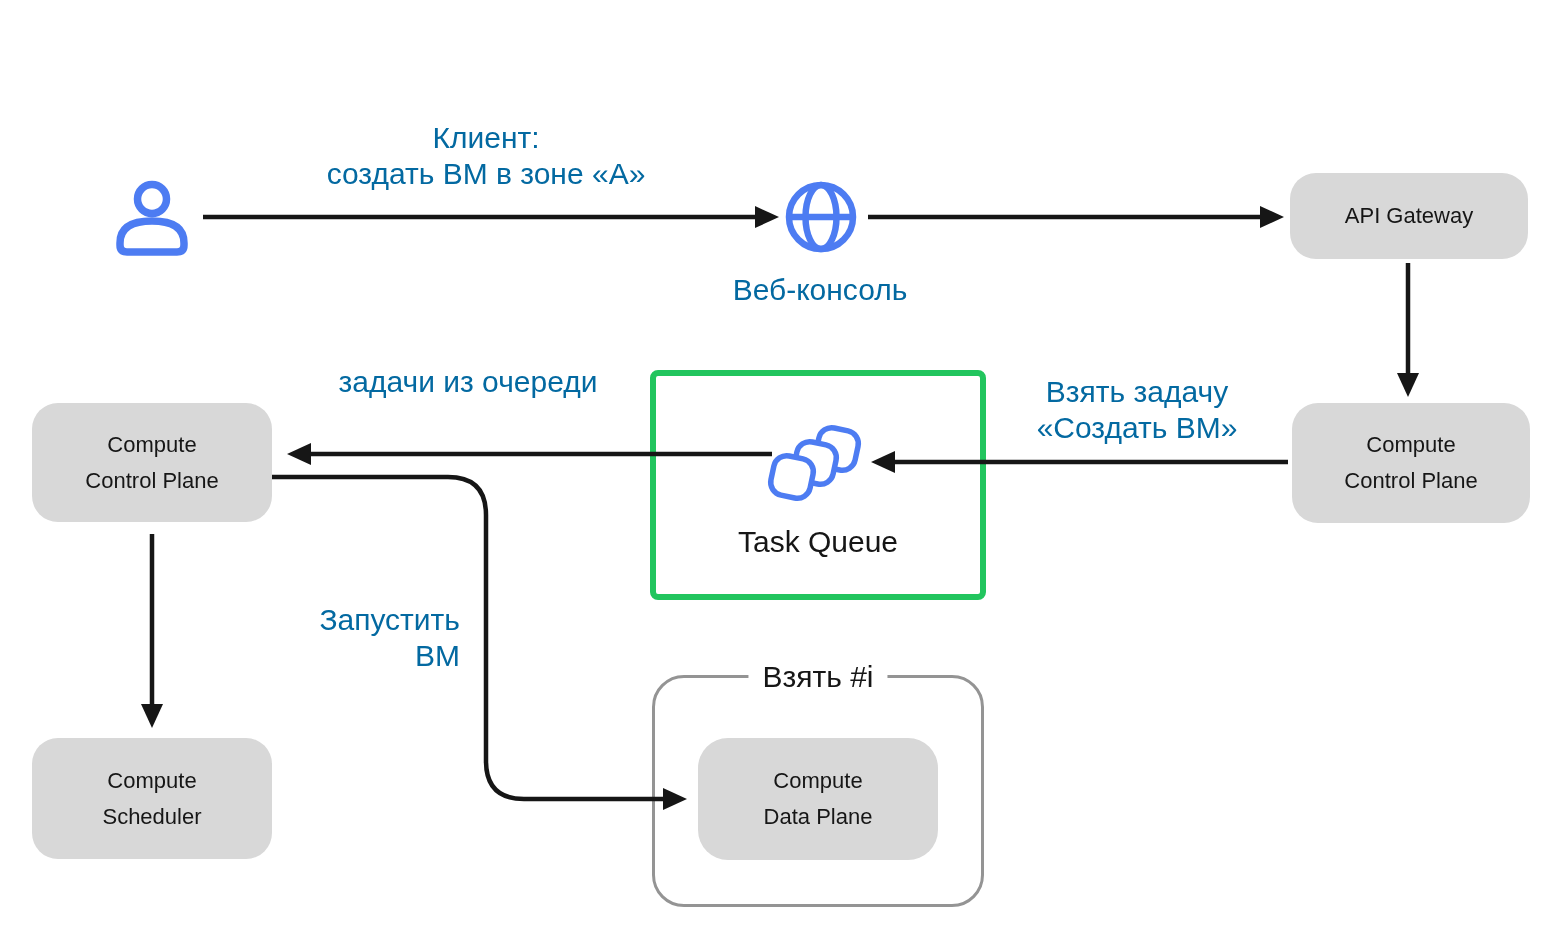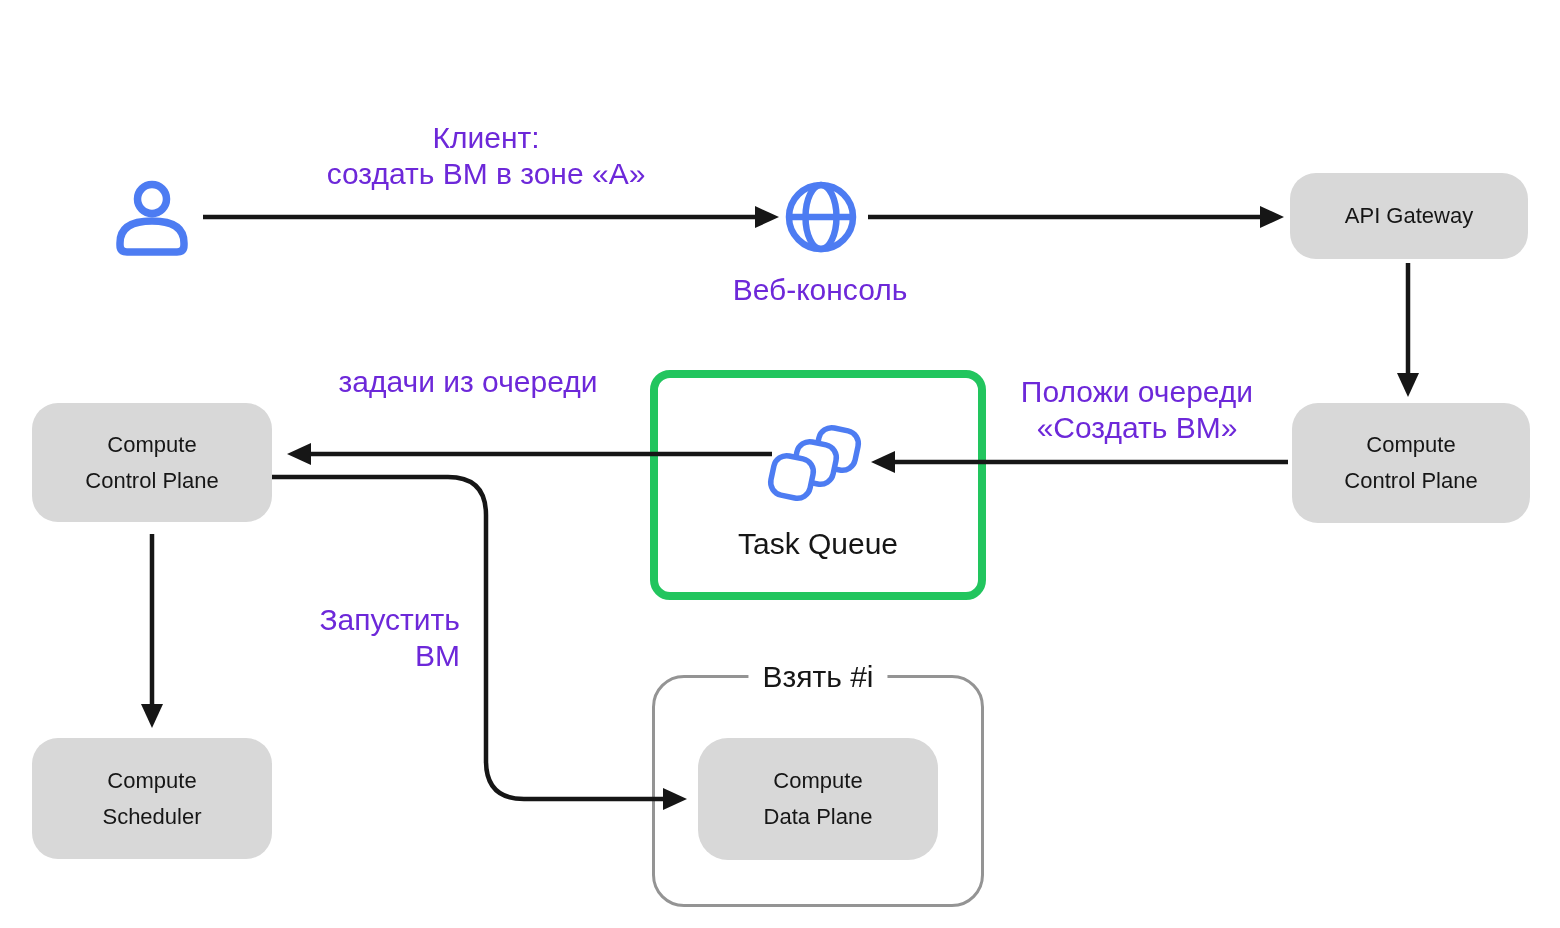--- a/index.html
+++ b/index.html
@@ -27,32 +27,32 @@
     text-align: center;
     color: #161616;
   }
   .node span { display: block; }
   
   .label {
     position: absolute;
     font-size: 30px;
     line-height: 36px;
     text-align: center;
-    color: #6d28d9;
+    color: #0369a1;
     white-space: nowrap;
   }
   .label span { display: block; }
   .label.right { text-align: right; }
   
   .task-queue-box {
     position: absolute;
     left: 650px; top: 370px;
     width: 336px; height: 230px;
-    border: 8px solid #22c55e;
-    border-radius: 20px;
+    border: 6px solid #22c55e;
+    border-radius: 8px;
     box-sizing: border-box;
     background: transparent;
   }
   .task-queue-label {
     position: absolute;
     left: 0; right: 0; top: 148px;
     text-align: center;
     font-size: 30px;
     line-height: 36px;
     color: #161616;
@@ -122,21 +122,21 @@
     <span>создать ВМ в зоне «А»</span>
   </div>
 
   <div class="label" style="left:670px; top:272px; width:300px;">Веб-консоль</div>
 
   <div class="label" style="left:318px; top:364px; width:300px;">
     <span>задачи из очереди</span>
   </div>
 
   <div class="label" style="left:987px; top:374px; width:300px;">
-    <span>Положи очереди</span>
+    <span>Взять задачу</span>
     <span>«Создать ВМ»</span>
   </div>
 
   <div class="label right" style="left:260px; top:602px; width:200px;">
     <span>Запустить</span>
     <span>ВМ</span>
   </div>
 
   <svg class="layer" width="1560" height="928" viewBox="0 0 1560 928" fill="#161616" stroke="none">
     <g>

